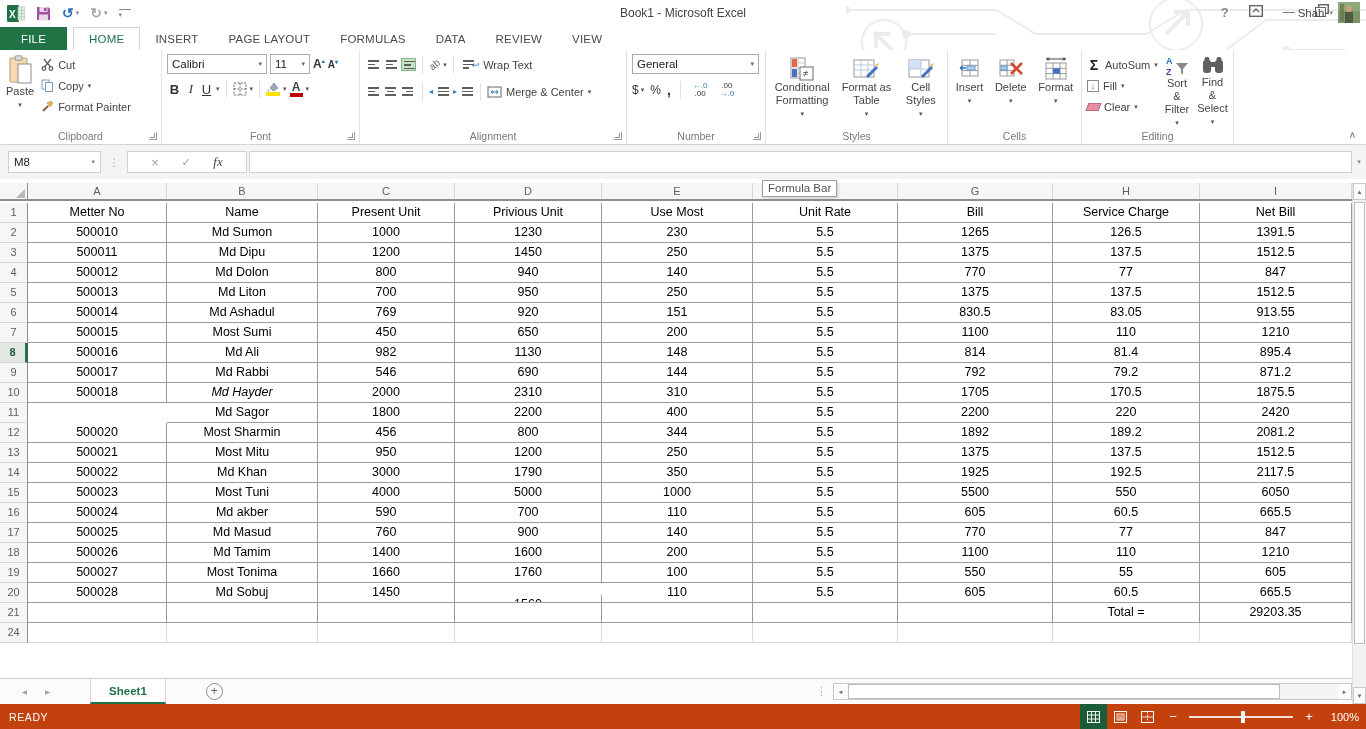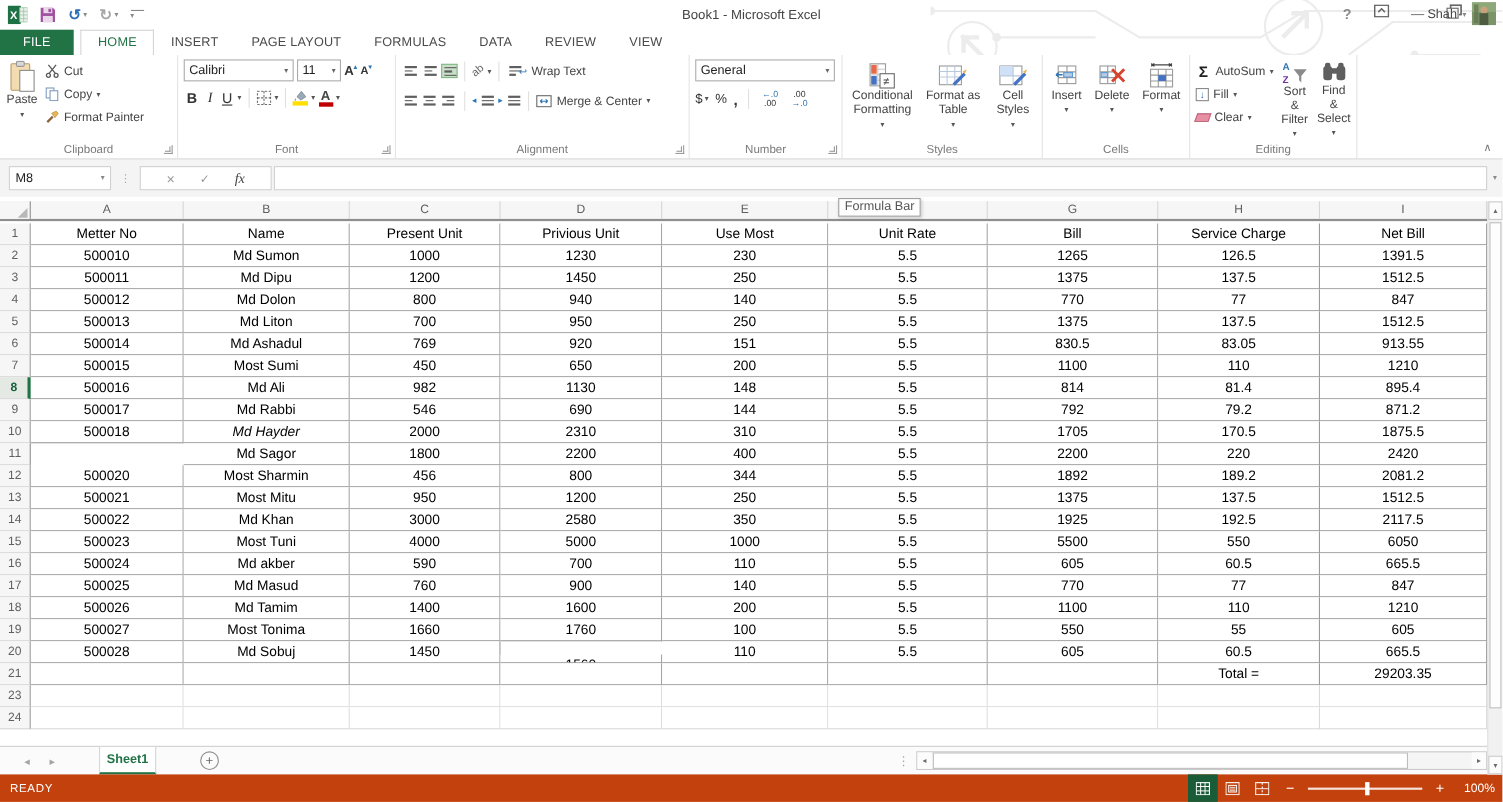--- a/index.html
+++ b/index.html
@@ -109,21 +109,21 @@
   .varrow { height:17px; border:1px solid #c9c9c9; background:#fcfcfc; display:flex; align-items:center;
             justify-content:center; font-size:7px; color:#6a6a6a; flex:none;}
   .vthumb { margin:2px 1px 0 1px; height:442px; border:1px solid #bdbdbd; background:#fdfdfd; flex:none;}
   .vfill { flex:1; }
 
   
   .sheetbar { position:absolute; top:678px; left:0; width:1352px; height:26px; background:#fbfbfb;
               border-top:1px solid #cfcfcf; display:flex; align-items:center; z-index:5;}
   .snav { color:#a5a5a5; font-size:10px; flex:none; }
   .snav.l { margin-left:22px; } .snav.r { margin-left:18px; }
-  .sheettab { margin-left:40px; height:25px; padding:0 6px; background:#fff; border-left:1px solid #d6d6d6;
+  .sheettab { margin-left:40px; height:25px; padding:0 18px; background:#fff; border-left:1px solid #d6d6d6;
               border-right:1px solid #d6d6d6; border-bottom:2px solid #217346; display:flex; align-items:center;
               font-size:11.5px; font-weight:bold; color:#217346; flex:none;}
   .addsheet { margin-left:40px; width:17px; height:17px; border:1px solid #909090; border-radius:50%;
               color:#666; font-size:12px; line-height:15px; text-align:center; flex:none;}
   .hdots { margin-left:auto; color:#a8a8a8; font-size:11px; padding-right:6px;}
   .hscroll { width:519px; height:17px; border:1px solid #c9c9c9; background:#f5f5f5; display:flex;
              align-items:stretch; margin-right:0; flex:none;}
   .harrow { width:13px; display:flex; align-items:center; justify-content:center; font-size:7px; color:#6a6a6a; background:#fcfcfc;}
   .hthumb { width:432px; border:1px solid #bdbdbd; background:#fff; margin:0 1px;}
   .hfill { flex:1; }
@@ -746,21 +746,21 @@
           <div class="cell b" style="width: 145px;">5.5</div>
           <div class="cell b" style="width: 155px;">1375</div>
           <div class="cell b" style="width: 147px;">137.5</div>
           <div class="cell b" style="width: 152px;">1512.5</div>
         </div>
         <div class="grow">
           <div class="rowhead">14</div>
           <div class="cell b" style="width: 139px;">500022</div>
           <div class="cell b" style="width: 151px;">Md Khan</div>
           <div class="cell b" style="width: 137px;">3000</div>
-          <div class="cell b" style="width: 147px;">2580</div>
+          <div class="cell b" style="width: 147px;">1790</div>
           <div class="cell b" style="width: 151px;">350</div>
           <div class="cell b" style="width: 145px;">5.5</div>
           <div class="cell b" style="width: 155px;">1925</div>
           <div class="cell b" style="width: 147px;">192.5</div>
           <div class="cell b" style="width: 152px;">2117.5</div>
         </div>
         <div class="grow">
           <div class="rowhead">15</div>
           <div class="cell b" style="width: 139px;">500023</div>
           <div class="cell b" style="width: 151px;">Most Tuni</div>
@@ -838,32 +838,20 @@
           <div class="cell b" style="width: 151px;"></div>
           <div class="cell b" style="width: 137px;"></div>
           <div class="cell b" style="width: 147px;"></div>
           <div class="cell b" style="width: 151px;"></div>
           <div class="cell b" style="width: 145px;"></div>
           <div class="cell b" style="width: 155px;"></div>
           <div class="cell b" style="width: 147px;">Total =</div>
           <div class="cell b" style="width: 152px;">29203.35</div>
         </div>
         <div class="grow">
-          <div class="rowhead">23</div>
-          <div class="cell" style="width: 139px;"></div>
-          <div class="cell" style="width: 151px;"></div>
-          <div class="cell" style="width: 137px;"></div>
-          <div class="cell" style="width: 147px;"></div>
-          <div class="cell" style="width: 151px;"></div>
-          <div class="cell" style="width: 145px;"></div>
-          <div class="cell" style="width: 155px;"></div>
-          <div class="cell" style="width: 147px;"></div>
-          <div class="cell" style="width: 152px;"></div>
-        </div>
-        <div class="grow">
           <div class="rowhead">24</div>
           <div class="cell" style="width: 139px;"></div>
           <div class="cell" style="width: 151px;"></div>
           <div class="cell" style="width: 137px;"></div>
           <div class="cell" style="width: 147px;"></div>
           <div class="cell" style="width: 151px;"></div>
           <div class="cell" style="width: 145px;"></div>
           <div class="cell" style="width: 155px;"></div>
           <div class="cell" style="width: 147px;"></div>
           <div class="cell" style="width: 152px;"></div>

